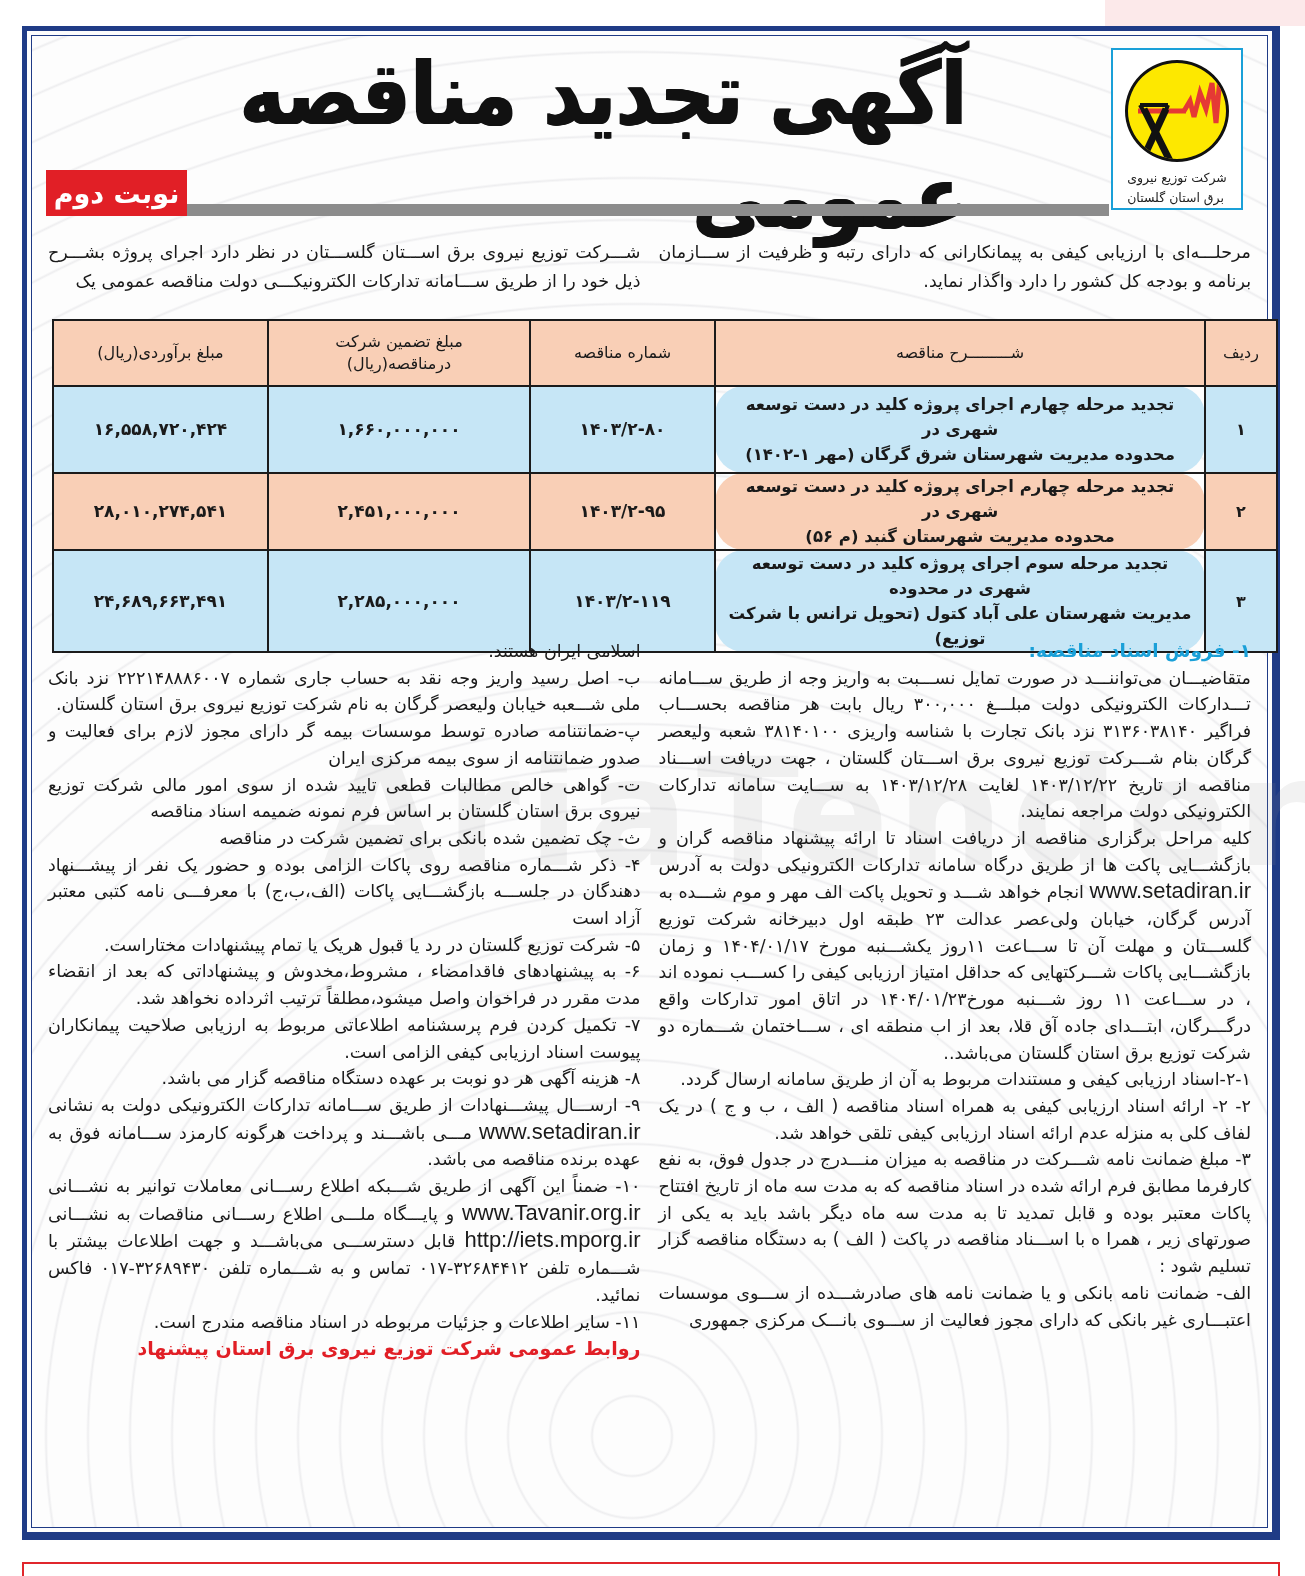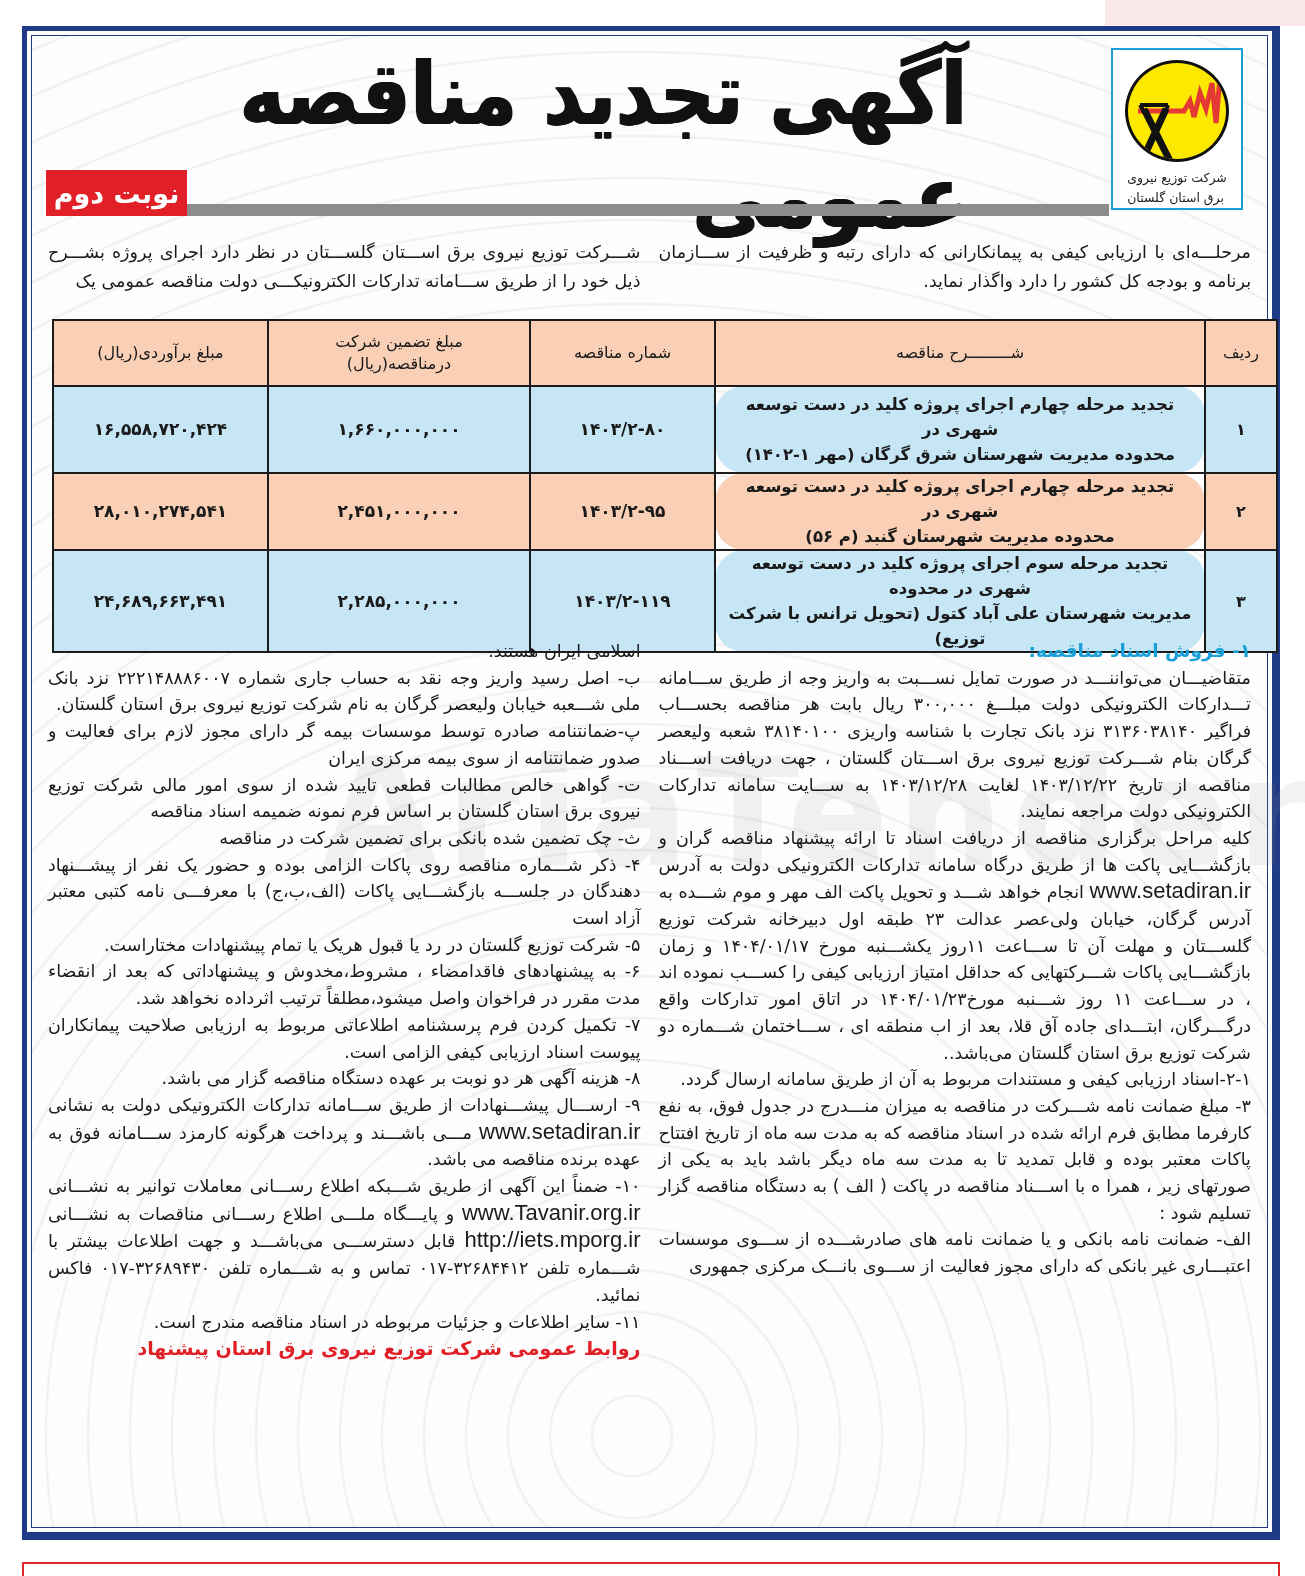--- a/index.html
+++ b/index.html
@@ -202,20 +202,21 @@
     <div class="body-cols">
       <div class="col">
         <p class="section-heading">۱- فروش اسناد مناقصه:</p>
         <p>متقاضیـــان می‌تواننـــد در صورت تمایل نســـبت به واریز وجه از طریق ســـامانه تـــدارکات الکترونیکی دولت مبلـــغ ۳۰۰,۰۰۰ ریال بابت هر مناقصه بحســـاب فراگیر ۳۱۳۶۰۳۸۱۴۰ نزد بانک تجارت با شناسه واریزی ۳۸۱۴۰۱۰۰  شعبه ولیعصر گرگان بنام شـــرکت توزیع نیروی برق اســـتان گلستان ، جهت دریافت اســـناد مناقصه از تاریخ ۱۴۰۳/۱۲/۲۲ لغایت ۱۴۰۳/۱۲/۲۸ به ســـایت سامانه تدارکات الکترونیکی دولت مراجعه نمایند.</p>
         <p>
           <span> کلیه مراحل برگزاری مناقصه  از دریافت اسناد تا ارائه پیشنهاد مناقصه گران و بازگشـــایی پاکت ها از طریق درگاه سامانه تدارکات الکترونیکی دولت به آدرس</span>
           <span class="latin">www.setadiran.ir</span>
           <span>انجام خواهد شـــد و تحویل پاکت الف مهر و موم شـــده به آدرس گرگان، خیابان ولی‌عصر عدالت ۲۳ طبقه اول دبیرخانه شرکت توزیع گلســـتان و مهلت آن تا ســـاعت ۱۱روز یکشـــنبه مورخ ۱۴۰۴/۰۱/۱۷ و زمان بازگشـــایی پاکات شـــرکتهایی که حداقل امتیاز ارزیابی کیفی را کســـب نموده اند ، در ســـاعت ۱۱ روز شـــنبه مورخ۱۴۰۴/۰۱/۲۳ در اتاق امور تدارکات واقع درگـــرگان، ابتـــدای جاده آق قلا، بعد از اب منطقه ای ، ســـاختمان شـــماره دو شرکت توزیع برق استان گلستان می‌باشد..</span>
         </p>
         <p>۲-۱-اسناد ارزیابی کیفی و مستندات مربوط به آن از طریق سامانه ارسال گردد.</p>
+        <p>۲- ۲- ارائه اسناد ارزیابی کیفی به همراه اسناد مناقصه ( الف ، ب و ج ) در یک لفاف کلی به منزله عدم ارائه اسناد ارزیابی کیفی تلقی خواهد شد.</p>
         <p>۳- مبلغ ضمانت نامه شـــرکت در مناقصه به میزان منـــدرج در جدول فوق، به نفع کارفرما مطابق فرم ارائه شده در اسناد مناقصه که به مدت سه ماه از تاریخ افتتاح پاکات معتبر بوده و قابل تمدید تا به مدت سه ماه دیگر باشد باید به یکی از صورتهای زیر ، همرا ه با  اســـناد مناقصه در پاکت ( الف ) به دستگاه مناقصه گزار تسلیم شود :</p>
         <p>الف- ضمانت نامه بانکی و یا ضمانت نامه های صادرشـــده از ســـوی موسسات اعتبـــاری غیر بانکی که دارای مجوز فعالیت از ســـوی بانـــک مرکزی جمهوری</p>
       </div>
 
       <div class="col">
         <p>اسلامی ایران هستند.</p>
         <p>ب- اصل رسید واریز وجه نقد به حساب جاری شماره ۲۲۲۱۴۸۸۸۶۰۰۷  نزد بانک ملی شـــعبه خیابان ولیعصر گرگان به نام شرکت توزیع نیروی برق استان گلستان.</p>
         <p>پ-ضمانتنامه صادره توسط موسسات بیمه گر دارای مجوز لازم برای فعالیت و صدور ضمانتنامه از سوی بیمه مرکزی ایران</p>
         <p>ت- گواهی خالص مطالبات قطعی تایید شده از سوی  امور مالی شرکت توزیع نیروی برق استان گلستان بر اساس فرم نمونه ضمیمه اسناد مناقصه</p>
         <p>ث- چک تضمین شده بانکی برای تضمین شرکت در مناقصه</p>

